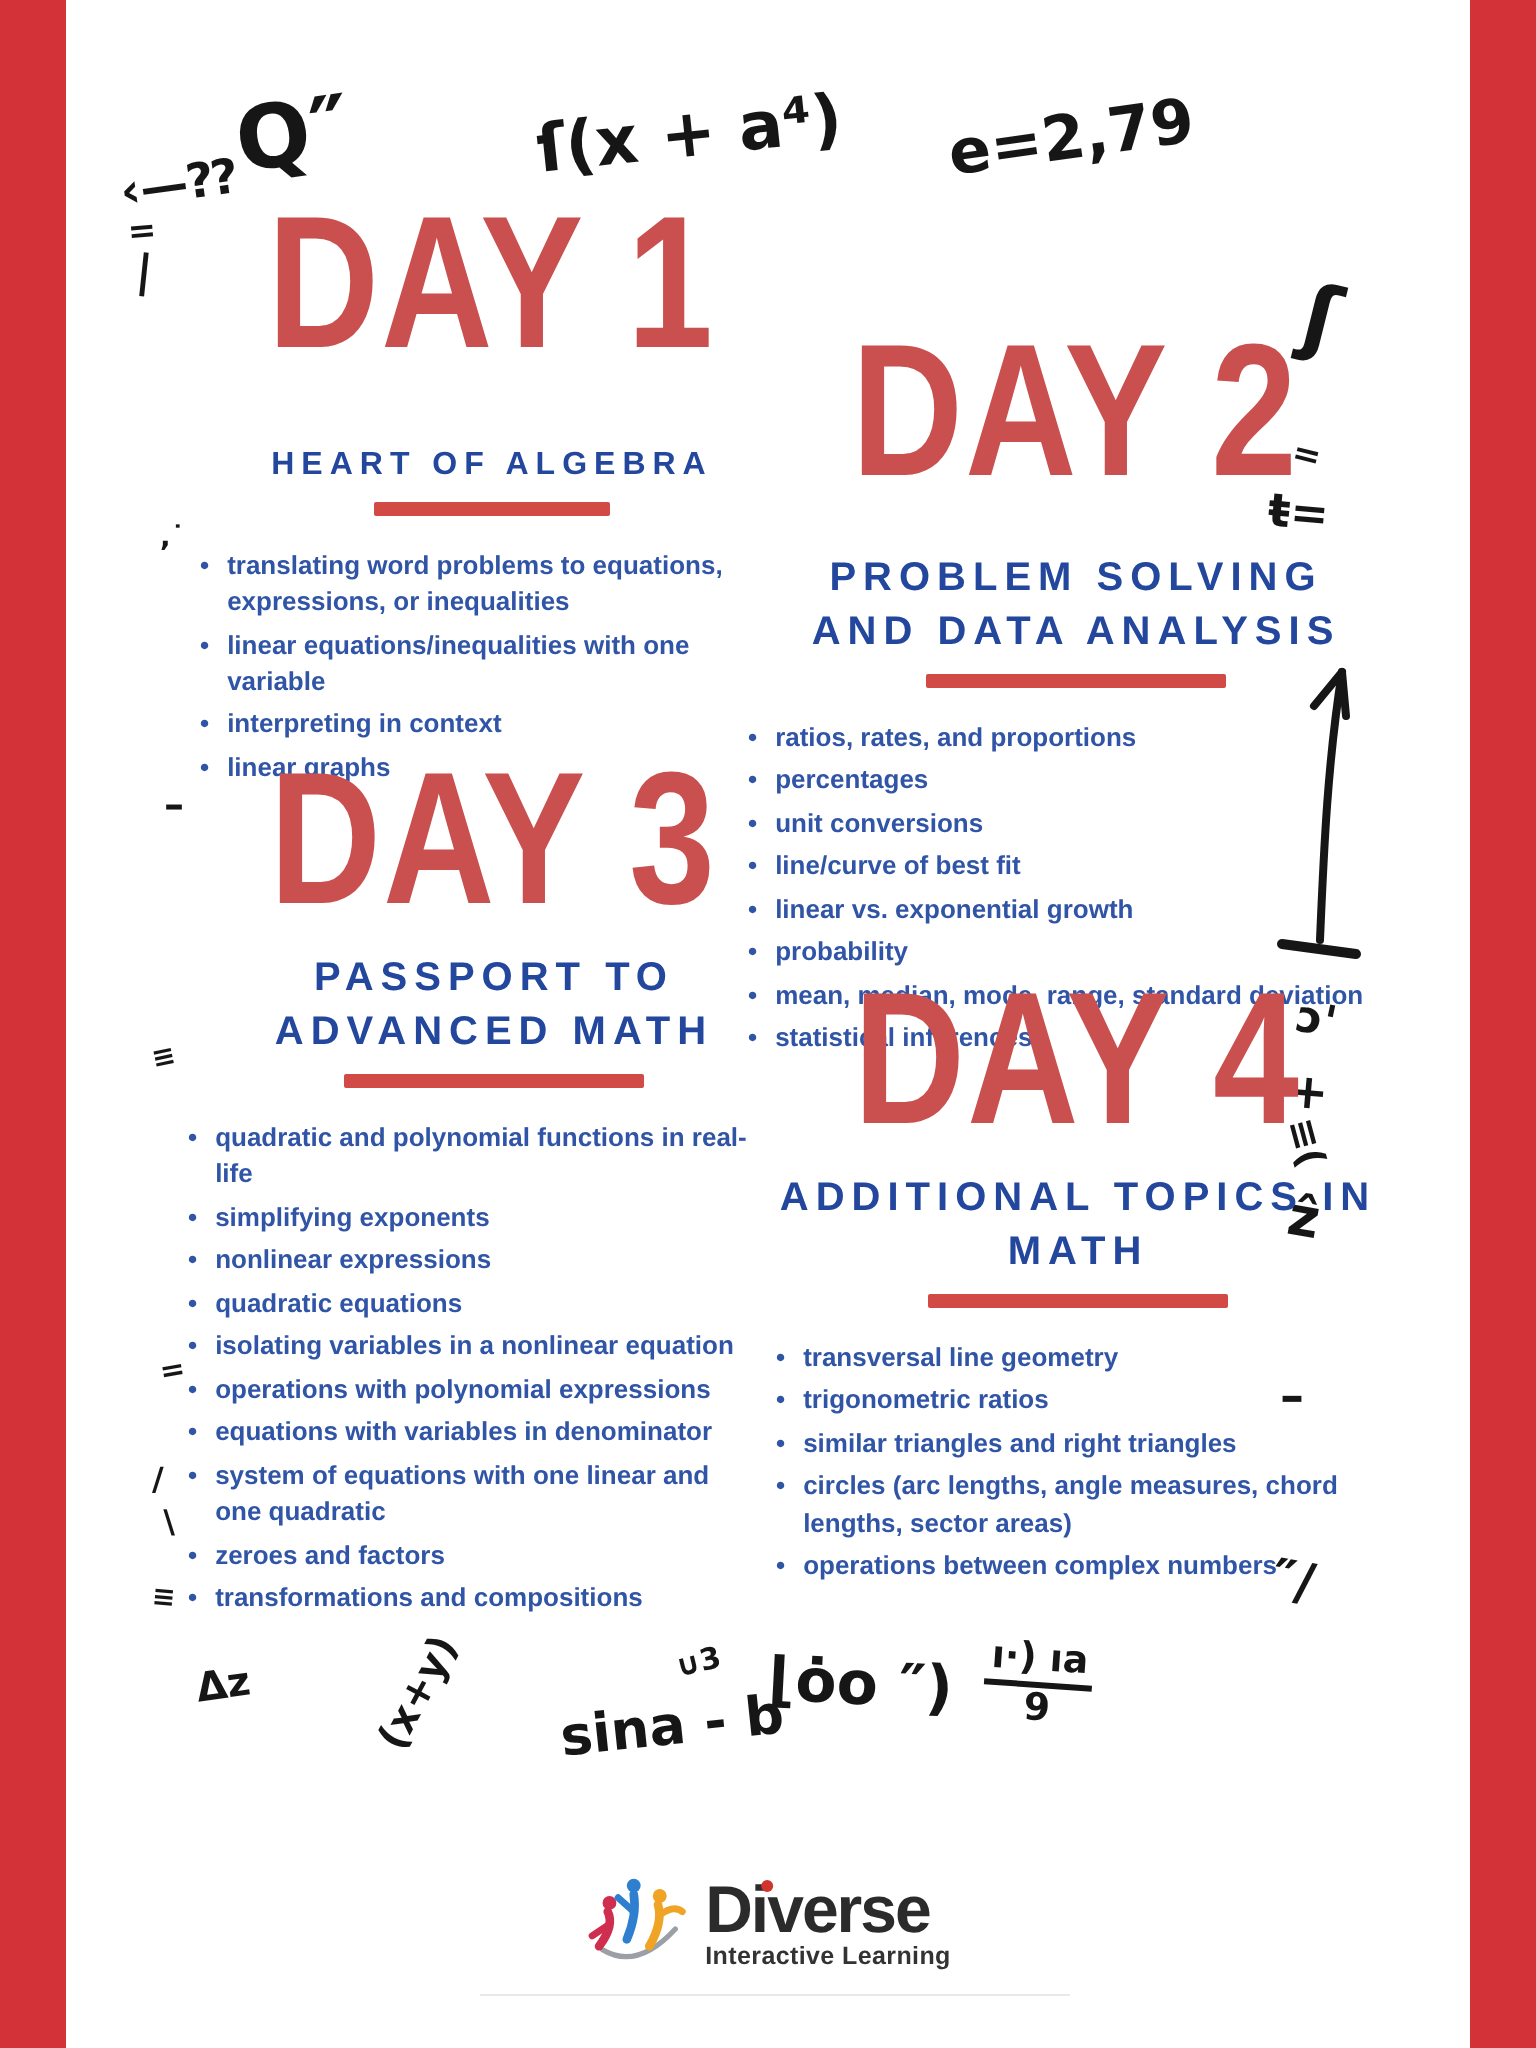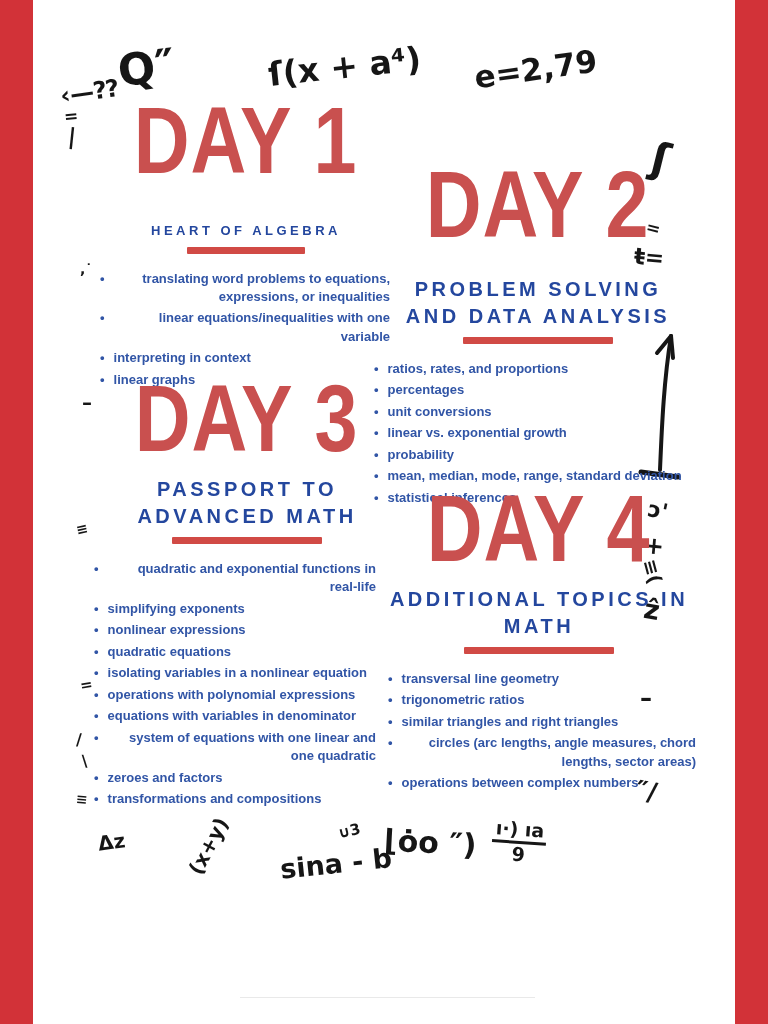--- a/index.html
+++ b/index.html
@@ -18,21 +18,21 @@
   .frac .den{display:block;padding-top:1px;}
 
   
   .day{position:absolute;text-align:center;z-index:2;}
   .day-title{margin:0;color:#c9504f;font-weight:800;font-size:84px;line-height:1;
              display:inline-block;transform:scale(0.92,1.12);transform-origin:center bottom;
              letter-spacing:1px;font-family:"Liberation Sans",sans-serif;}
   .day-subtitle{margin:10px auto 0 auto;color:#24479e;font-weight:bold;font-size:20px;
                 letter-spacing:3.5px;line-height:1.35;}
   .underline{height:7px;background:#d14a45;margin:7px auto 0 auto;border-radius:1px;}
-  .topics{list-style:none;margin:16px 0 0 0;padding:0;text-align:right;}
+  .topics{list-style:none;margin:16px 0 0 0;padding:0;text-align:left;}
   .topics li{display:flex;color:#3155a6;font-weight:bold;font-size:13px;line-height:1.42;
              margin-bottom:3px;}
   .topics li::before{content:"\2022";margin:0 9px 0 2px;font-size:13px;color:#3155a6;}
 
   
   .logo{position:absolute;top:936px;left:50%;transform:translateX(-50%);
         display:flex;align-items:center;gap:8px;z-index:2;}
   .logo-text{position:relative;line-height:1;}
   .logo-name{font-weight:bold;font-size:33px;color:#2b2b2b;letter-spacing:-1px;}
   .logo-i-dot{position:absolute;left:28px;top:2px;width:6px;height:6px;border-radius:3px;
@@ -82,51 +82,52 @@
   <span class="hw" style="left:280px;top:850px;font-size:27px;transform:rotate(-6deg);">sina - b</span>
   <span class="hw" style="left:338px;top:824px;font-size:15px;transform:rotate(-14deg);">∪3</span>
   <span class="hw" style="left:384px;top:828px;font-size:30px;transform:rotate(3deg);">⌊ȯo ″)</span>
   <span class="hw frac" style="left:492px;top:820px;font-size:19px;transform:rotate(4deg);">
     <span class="num">ı·) ıa</span>
     <span class="den">9</span>
   </span>
 
   <section class="day" style="left:98px;top:104px;width:296px;">
     <h1 class="day-title">DAY 1</h1>
-    <h2 class="day-subtitle" style="font-size:13px;margin-top:34px;">HEART OF ALGEBRA</h2>
+    <h2 class="day-subtitle" style="font-size:16px;margin-top:34px;">HEART OF ALGEBRA</h2>
     <div class="underline" style="width:118px;"></div>
     <ul class="topics" style="width:292px;">
       <li>translating word problems to equations, expressions, or inequalities</li>
       <li>linear equations/inequalities with one variable</li>
       <li>interpreting in context</li>
       <li>linear graphs</li>
     </ul>
   </section>
 
   <section class="day" style="left:372px;top:168px;width:332px;">
     <h1 class="day-title">DAY 2</h1>
     <h2 class="day-subtitle" style="max-width:300px;margin-top:24px;">PROBLEM SOLVING AND DATA ANALYSIS</h2>
     <div class="underline" style="width:150px;"></div>
     <ul class="topics">
       <li>ratios, rates, and proportions</li>
       <li>percentages</li>
       <li>unit conversions</li>
+      <li>line/curve of best fit</li>
       <li>linear vs. exponential growth</li>
       <li>probability</li>
       <li>mean, median, mode, range, standard deviation</li>
       <li>statistical inferences</li>
     </ul>
   </section>
 
   <section class="day" style="left:92px;top:382px;width:310px;">
     <h1 class="day-title">DAY 3</h1>
     <h2 class="day-subtitle" style="max-width:272px;">PASSPORT TO ADVANCED MATH</h2>
     <div class="underline" style="width:150px;"></div>
     <ul class="topics" style="width:284px;">
-      <li>quadratic and exponential functions in real-life</li>
+      <li>quadratic and polynomial functions in real-life</li>
       <li>simplifying exponents</li>
       <li>nonlinear expressions</li>
       <li>quadratic equations</li>
       <li>isolating variables in a nonlinear equation</li>
       <li>operations with polynomial expressions</li>
       <li>equations with variables in denominator</li>
       <li>system of equations with one linear and one quadratic</li>
       <li>zeroes and factors</li>
       <li>transformations and compositions</li>
     </ul>
@@ -138,15 +139,34 @@
     <div class="underline" style="width:150px;"></div>
     <ul class="topics" style="width:310px;margin-left:14px;">
       <li>transversal line geometry</li>
       <li>trigonometric ratios</li>
       <li>similar triangles and right triangles</li>
       <li>circles (arc lengths, angle measures, chord lengths, sector areas)</li>
       <li>operations between complex numbers</li>
     </ul>
   </section>
 
+  <div class="logo">
+    <svg width="52" height="50" viewBox="0 0 60 56">
+      <path d="M10 44 Q30 56 52 32" fill="none" stroke="#9aa0a6" stroke-width="3" stroke-linecap="round"></path>
+      <circle cx="14" cy="17" r="4" fill="#cf2e4e"></circle>
+      <path d="M8 42 Q17 30 13 22" fill="none" stroke="#cf2e4e" stroke-width="5" stroke-linecap="round"></path>
+      <path d="M13 30 L4 36" fill="none" stroke="#cf2e4e" stroke-width="4" stroke-linecap="round"></path>
+      <circle cx="28" cy="7" r="4" fill="#2f7fd1"></circle>
+      <path d="M24 38 Q30 24 28 12" fill="none" stroke="#2f7fd1" stroke-width="5" stroke-linecap="round"></path>
+      <path d="M28 22 L19 14" fill="none" stroke="#2f7fd1" stroke-width="4" stroke-linecap="round"></path>
+      <circle cx="43" cy="13" r="4" fill="#f0a425"></circle>
+      <path d="M37 42 Q45 28 42 18" fill="none" stroke="#f0a425" stroke-width="5" stroke-linecap="round"></path>
+      <path d="M43 24 Q51 18 56 22" fill="none" stroke="#f0a425" stroke-width="4" stroke-linecap="round"></path>
+    </svg>
+    <div class="logo-text">
+      <div class="logo-name">Diverse</div>
+      <span class="logo-i-dot"></span>
+      <div class="logo-tagline">Interactive Learning</div>
+    </div>
+  </div>
 
   <div class="bottom-line"></div>
 </div>
 
 </body></html>

